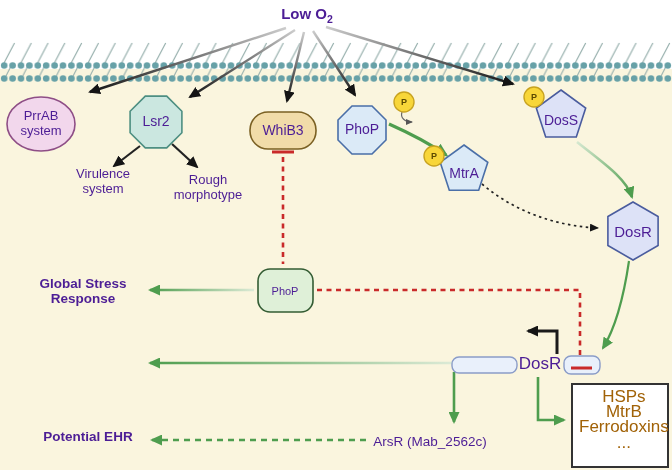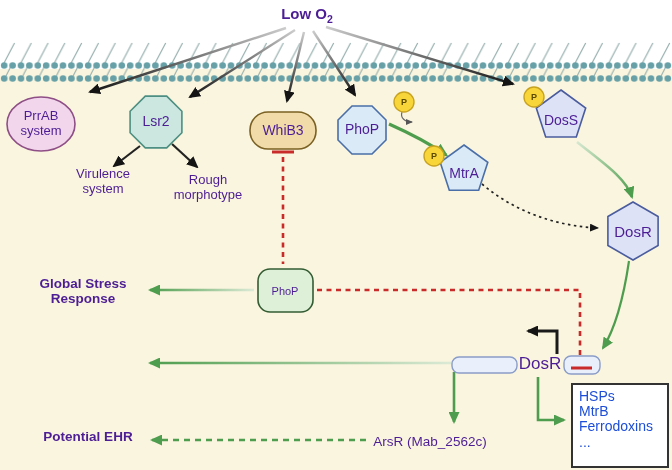--- a/index.html
+++ b/index.html
@@ -4,22 +4,22 @@
 <style>
   html,body{margin:0;padding:0;background:#ffffff;}
   .stage{position:relative;width:672px;height:470px;background:#ffffff;overflow:hidden;
          font-family:"Liberation Sans",sans-serif;}
   .stage svg{position:absolute;left:0;top:0;}
   .lbl{position:absolute;transform:translate(-50%,-50%);color:#4c1d95;text-align:center;
        white-space:pre-line;line-height:1.12;font-size:14px;}
   .bold{font-weight:bold;}
   .lbl sub{font-size:70%;}
   .p-lbl{font-size:9px;font-weight:bold;color:#5c4a00;}
-  .boxlist{position:absolute;left:579px;top:389px;transform:none;text-align:left;
-           font-size:14px;line-height:15.2px;color:#1d4ed8;}
+  .boxlist{position:absolute;left:579px;top:389px;transform:none;text-align:center;
+           font-size:17px;line-height:15.2px;color:#a16207;}
 </style>
 </head>
 <body>
 
 <div class="stage">
 
 <svg width="672" height="470" viewBox="0 0 672 470">
   <defs>
     <marker id="mB" markerUnits="userSpaceOnUse" markerWidth="12" markerHeight="11" refX="10" refY="5.5" orient="auto">
       <path d="M0,0 L12,5.5 L0,11 z" fill="#141414"></path>

